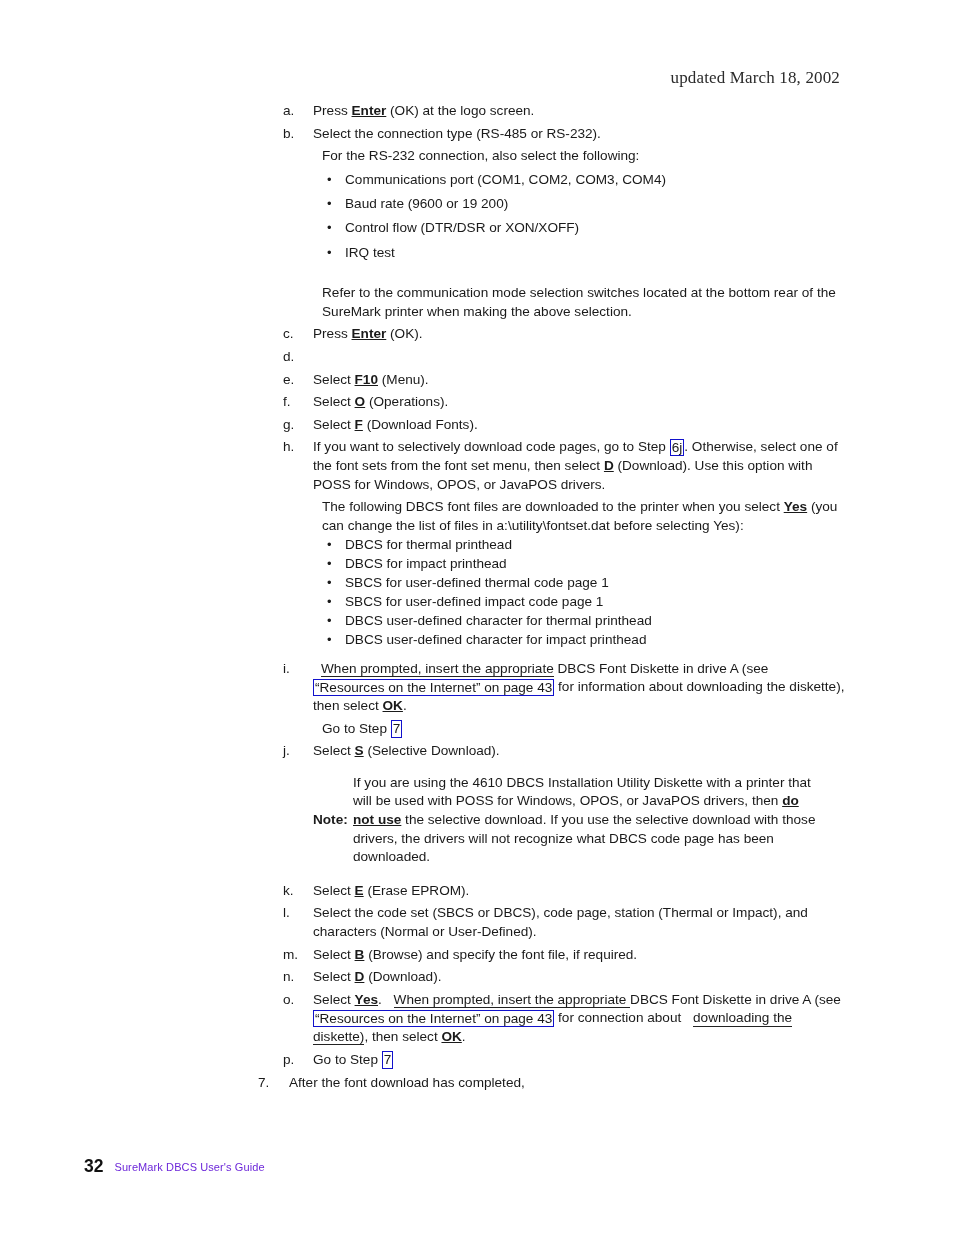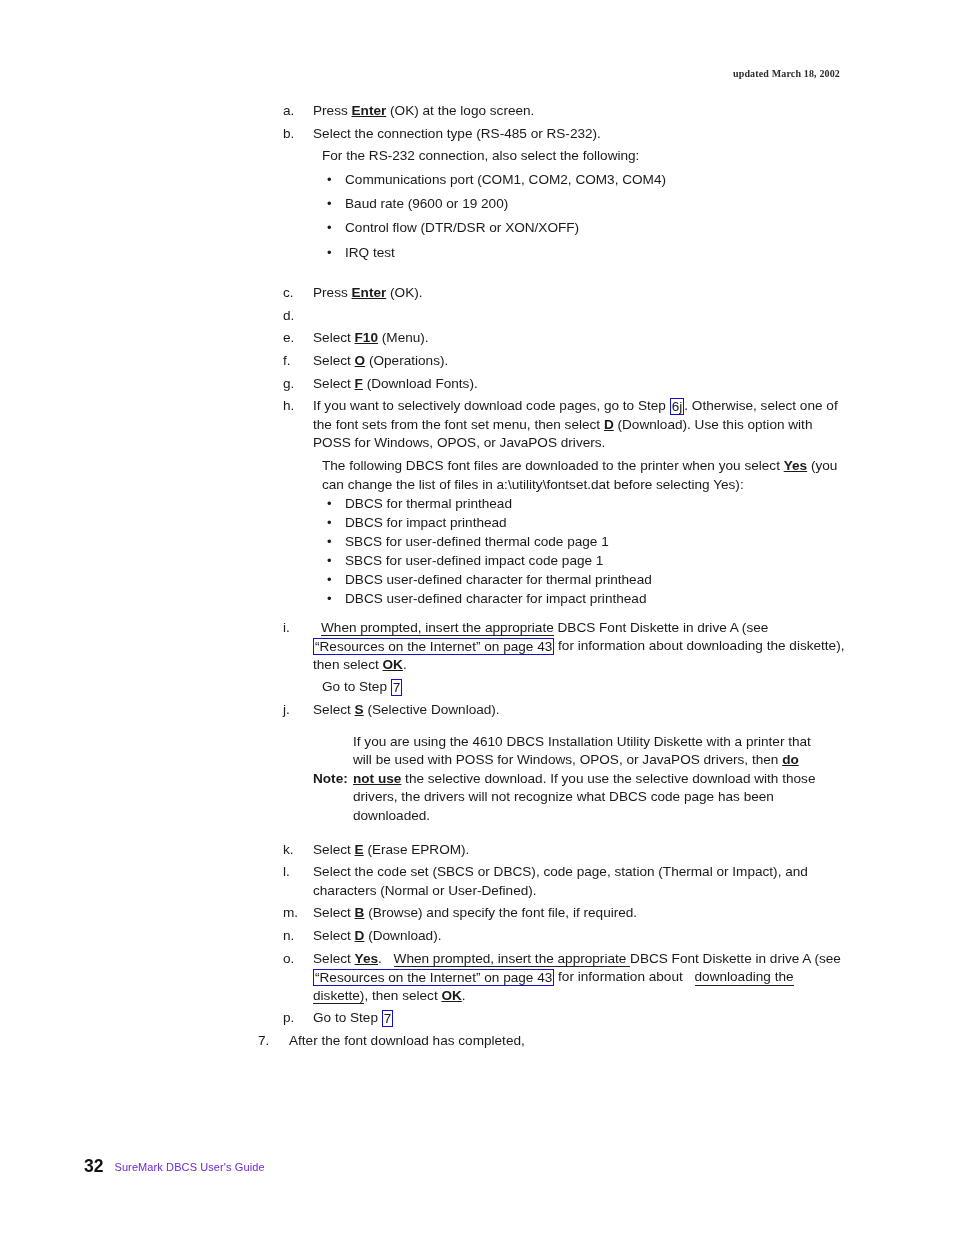--- a/index.html
+++ b/index.html
@@ -22,25 +22,24 @@
     height: 1235px;
     overflow: hidden;
   }
 
   
   .run-header {
     position: absolute;
     top: 68px;
     right: 114px;
     font-family: "Liberation Serif", serif;
-    font-size: 10px;
+    font-size: 17px;
     color: #2b2b2b;
     letter-spacing: 0.15px;
     white-space: nowrap;
-    font-weight: bold;
   }
 
   
   .content {
     position: absolute;
     top: 98px;
     left: 0;
     width: 954px;
   }
 
@@ -210,20 +209,23 @@
       <span class="dot">•</span>
       <span>Control flow (DTR/DSR or XON/XOFF)</span>
     </div>
     <div class="row bullet">
       <span class="dot">•</span>
       <span>IRQ test</span>
     </div>
 
     <div class="gap-lg"></div>
 
+    <div class="row cont">
+      <span class="body">Refer to the communication mode selection switches located at the bottom rear of the SureMark printer when making the above selection.</span>
+    </div>
 
     <div class="row lettered">
       <span class="marker">c.</span>
       <span class="body"><span>Press </span><b>Enter</b><span> (OK).</span></span>
     </div>
 
     <div class="row lettered">
       <span class="marker">d.</span>
     </div>
 
@@ -314,21 +316,21 @@
       <span class="body"><span>Select </span><b>B</b><span> (Browse) and specify the font file, if required.</span></span>
     </div>
 
     <div class="row lettered">
       <span class="marker">n.</span>
       <span class="body"><span>Select </span><b>D</b><span> (Download).</span></span>
     </div>
 
     <div class="row lettered">
       <span class="marker">o.</span>
-      <span class="body"><span>Select </span><b>Yes</b><span>. </span><span class="mkup">When prompted, insert the appropriate </span><span>DBCS Font Diskette in drive A (see </span><a class="xref">“Resources on the Internet” on page 43</a><span> for information about </span><span class="mkup">downloading the diskette)</span><span>, then select </span><b>OK</b><span>.</span></span>
+      <span class="body"><span>Select </span><b>Yes</b><span>. </span><span class="mkup">When prompted, insert the appropriate </span><span>DBCS Font Diskette in drive A (see </span><a class="xref">“Resources on the Internet” on page 43</a><span> for connection about </span><span class="mkup">downloading the diskette)</span><span>, then select </span><b>OK</b><span>.</span></span>
     </div>
 
     <div class="row lettered">
       <span class="marker">p.</span>
       <span class="body"><span>Go to Step </span><a class="xref">7</a></span>
     </div>
 
     <div class="row numbered">
       <span class="marker">7.</span>
       <span class="body">After the font download has completed,</span>

